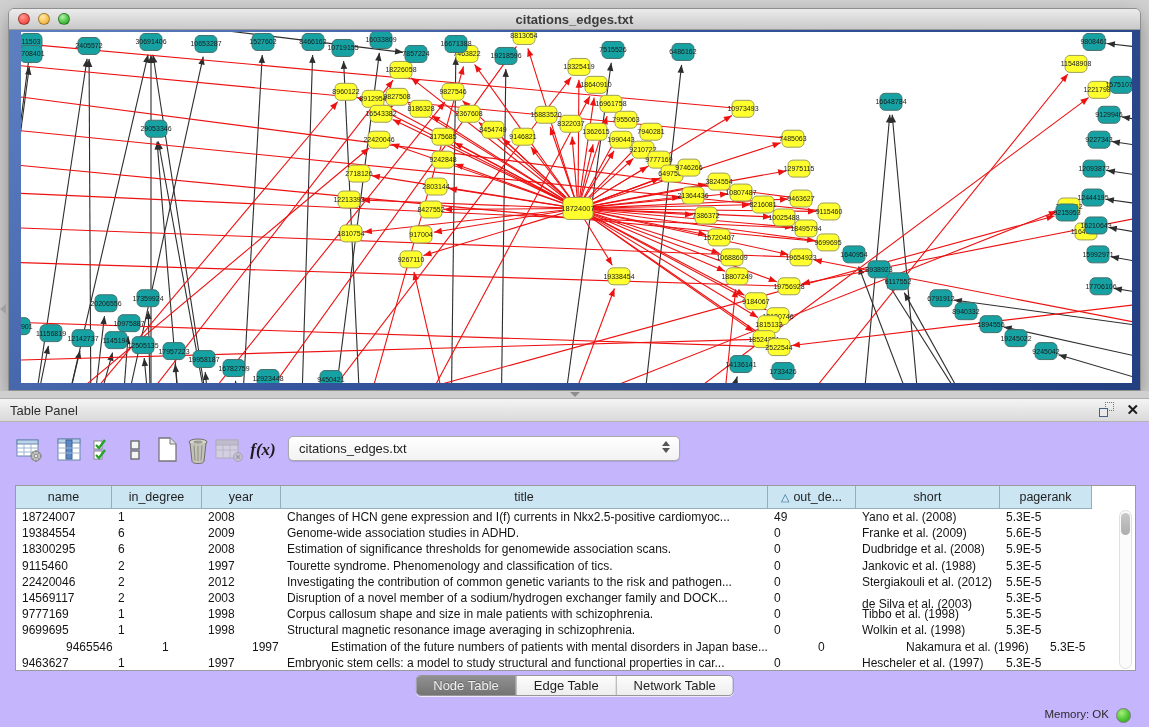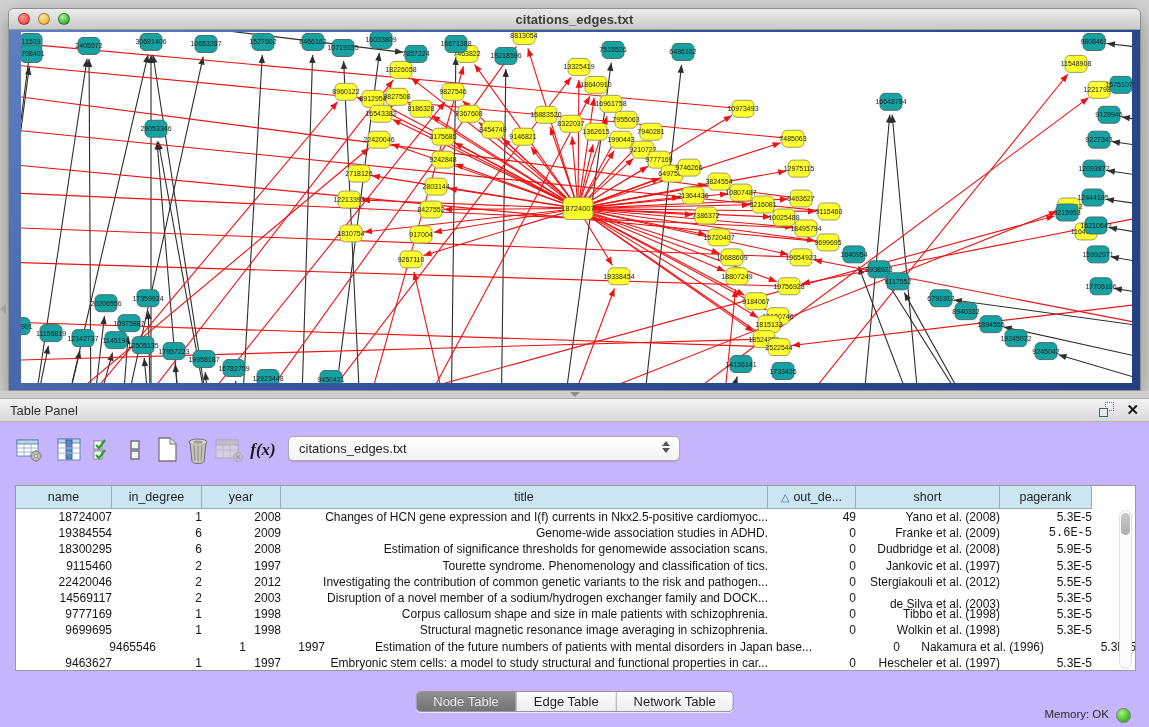--- a/index.html
+++ b/index.html
@@ -56,36 +56,36 @@
   .combo { position:absolute; left:288px; top:13px; width:392px; height:25px;
     background:linear-gradient(#ffffff,#f2f2f2); border:1px solid #a9a9a9; border-radius:5px;
     box-shadow:0 1px 1px rgba(0,0,0,.12); font-size:13px; color:#1e1e1e;
     display:flex; align-items:center; padding-left:10px; }
   .combo .arrows { position:absolute; right:9px; top:4px; display:flex; flex-direction:column; gap:2px; }
   .combo .up { width:0; height:0; border-left:4px solid transparent; border-right:4px solid transparent; border-bottom:5px solid #555; }
   .combo .dn { width:0; height:0; border-left:4px solid transparent; border-right:4px solid transparent; border-top:5px solid #555; }
 
   
   .grid-wrap { position:absolute; left:15px; top:86px; width:1121px; height:186px;
-    background:#ffffff; border:1px solid #9b9b9b; overflow:hidden;text-align:right; }
+    background:#ffffff; border:1px solid #9b9b9b; overflow:hidden; }
   .grid-head { display:flex; height:23px; }
   .grid-head .hc { background:#cbe5f3; border-right:1px solid #93aebc; border-bottom:1px solid #93aebc;
     font-size:12.5px; color:#1f1f1f; display:flex; align-items:center; justify-content:center;
     overflow:hidden; white-space:nowrap; flex:none; }
   .grid-head .sort { color:#31708f; margin-right:4px; font-size:11px; }
   .grid-body .row { display:flex; height:16.2px; align-items:center; }
   .grid-body .cell { flex:none; font-size:12px; color:#141414; white-space:nowrap;
     overflow:hidden; padding-left:6px; }
   .vscroll { position:absolute; right:3px; top:24px; width:13px; height:159px;
     background:#fbfbfb; border:1px solid #e0e0e0; border-radius:7px; }
   .vthumb { position:absolute; left:1px; top:2px; width:9px; height:22px;
     background:linear-gradient(#c9c9c9,#adadad); border-radius:5px; }
 
   
-  .seg { position:absolute; left:50%; transform:translateX(-50%); top:292px; height:21px;
+  .seg { position:absolute; left:50%; transform:translateX(-50%); top:276px; height:21px;
     display:flex; border:1px solid #979797; border-radius:5px; overflow:hidden;
     background:linear-gradient(#fdfdfd,#ededed); box-shadow:0 1px 0 rgba(255,255,255,.7); }
   .seg .tab { padding:0 17px; font-size:13px; color:#1f1f1f; display:flex; align-items:center;
     border-right:1px solid #ababab; cursor:default; }
   .seg .tab:last-child { border-right:none; }
   .seg .tab.sel { background:linear-gradient(#909090,#747474); color:#efefef;
     text-shadow:0 -1px 0 rgba(0,0,0,.25); }
 
   
   .statusbar { position:absolute; left:0; bottom:0; width:1149px; height:26px; }
@@ -937,38 +937,38 @@
           <div class="cell" style="width: 144px;">Yano et al. (2008)</div>
           <div class="cell" style="width: 92px;">5.3E-5</div>
         </div>
         <div class="row">
           <div class="cell" style="width: 96px;">19384554</div>
           <div class="cell" style="width: 90px;">6</div>
           <div class="cell" style="width: 79px;">2009</div>
           <div class="cell" style="width: 487px;">Genome-wide association studies in ADHD.</div>
           <div class="cell" style="width: 88px;">0</div>
           <div class="cell" style="width: 144px;">Franke et al. (2009)</div>
-          <div class="cell" style="width: 92px; font-family: Liberation Mono, monospace;">5.6E-5</div>
+          <div class="cell" style="width: 92px;">5.6E-5</div>
         </div>
         <div class="row">
           <div class="cell" style="width: 96px;">18300295</div>
           <div class="cell" style="width: 90px;">6</div>
           <div class="cell" style="width: 79px;">2008</div>
           <div class="cell" style="width: 487px;">Estimation of significance thresholds for genomewide association scans.</div>
           <div class="cell" style="width: 88px;">0</div>
           <div class="cell" style="width: 144px;">Dudbridge et al. (2008)</div>
           <div class="cell" style="width: 92px;">5.9E-5</div>
         </div>
         <div class="row">
           <div class="cell" style="width: 96px;">9115460</div>
           <div class="cell" style="width: 90px;">2</div>
           <div class="cell" style="width: 79px;">1997</div>
           <div class="cell" style="width: 487px;">Tourette syndrome. Phenomenology and classification of tics.</div>
           <div class="cell" style="width: 88px;">0</div>
-          <div class="cell" style="width: 144px;">Jankovic et al. (1997)</div>
+          <div class="cell" style="width: 144px;">Jankovic et al. (1988)</div>
           <div class="cell" style="width: 92px;">5.3E-5</div>
         </div>
         <div class="row">
           <div class="cell" style="width: 96px;">22420046</div>
           <div class="cell" style="width: 90px;">2</div>
           <div class="cell" style="width: 79px;">2012</div>
           <div class="cell" style="width: 487px;">Investigating the contribution of common genetic variants to the risk and pathogen...</div>
           <div class="cell" style="width: 88px;">0</div>
           <div class="cell" style="width: 144px;">Stergiakouli et al. (2012)</div>
           <div class="cell" style="width: 92px;">5.5E-5</div>

